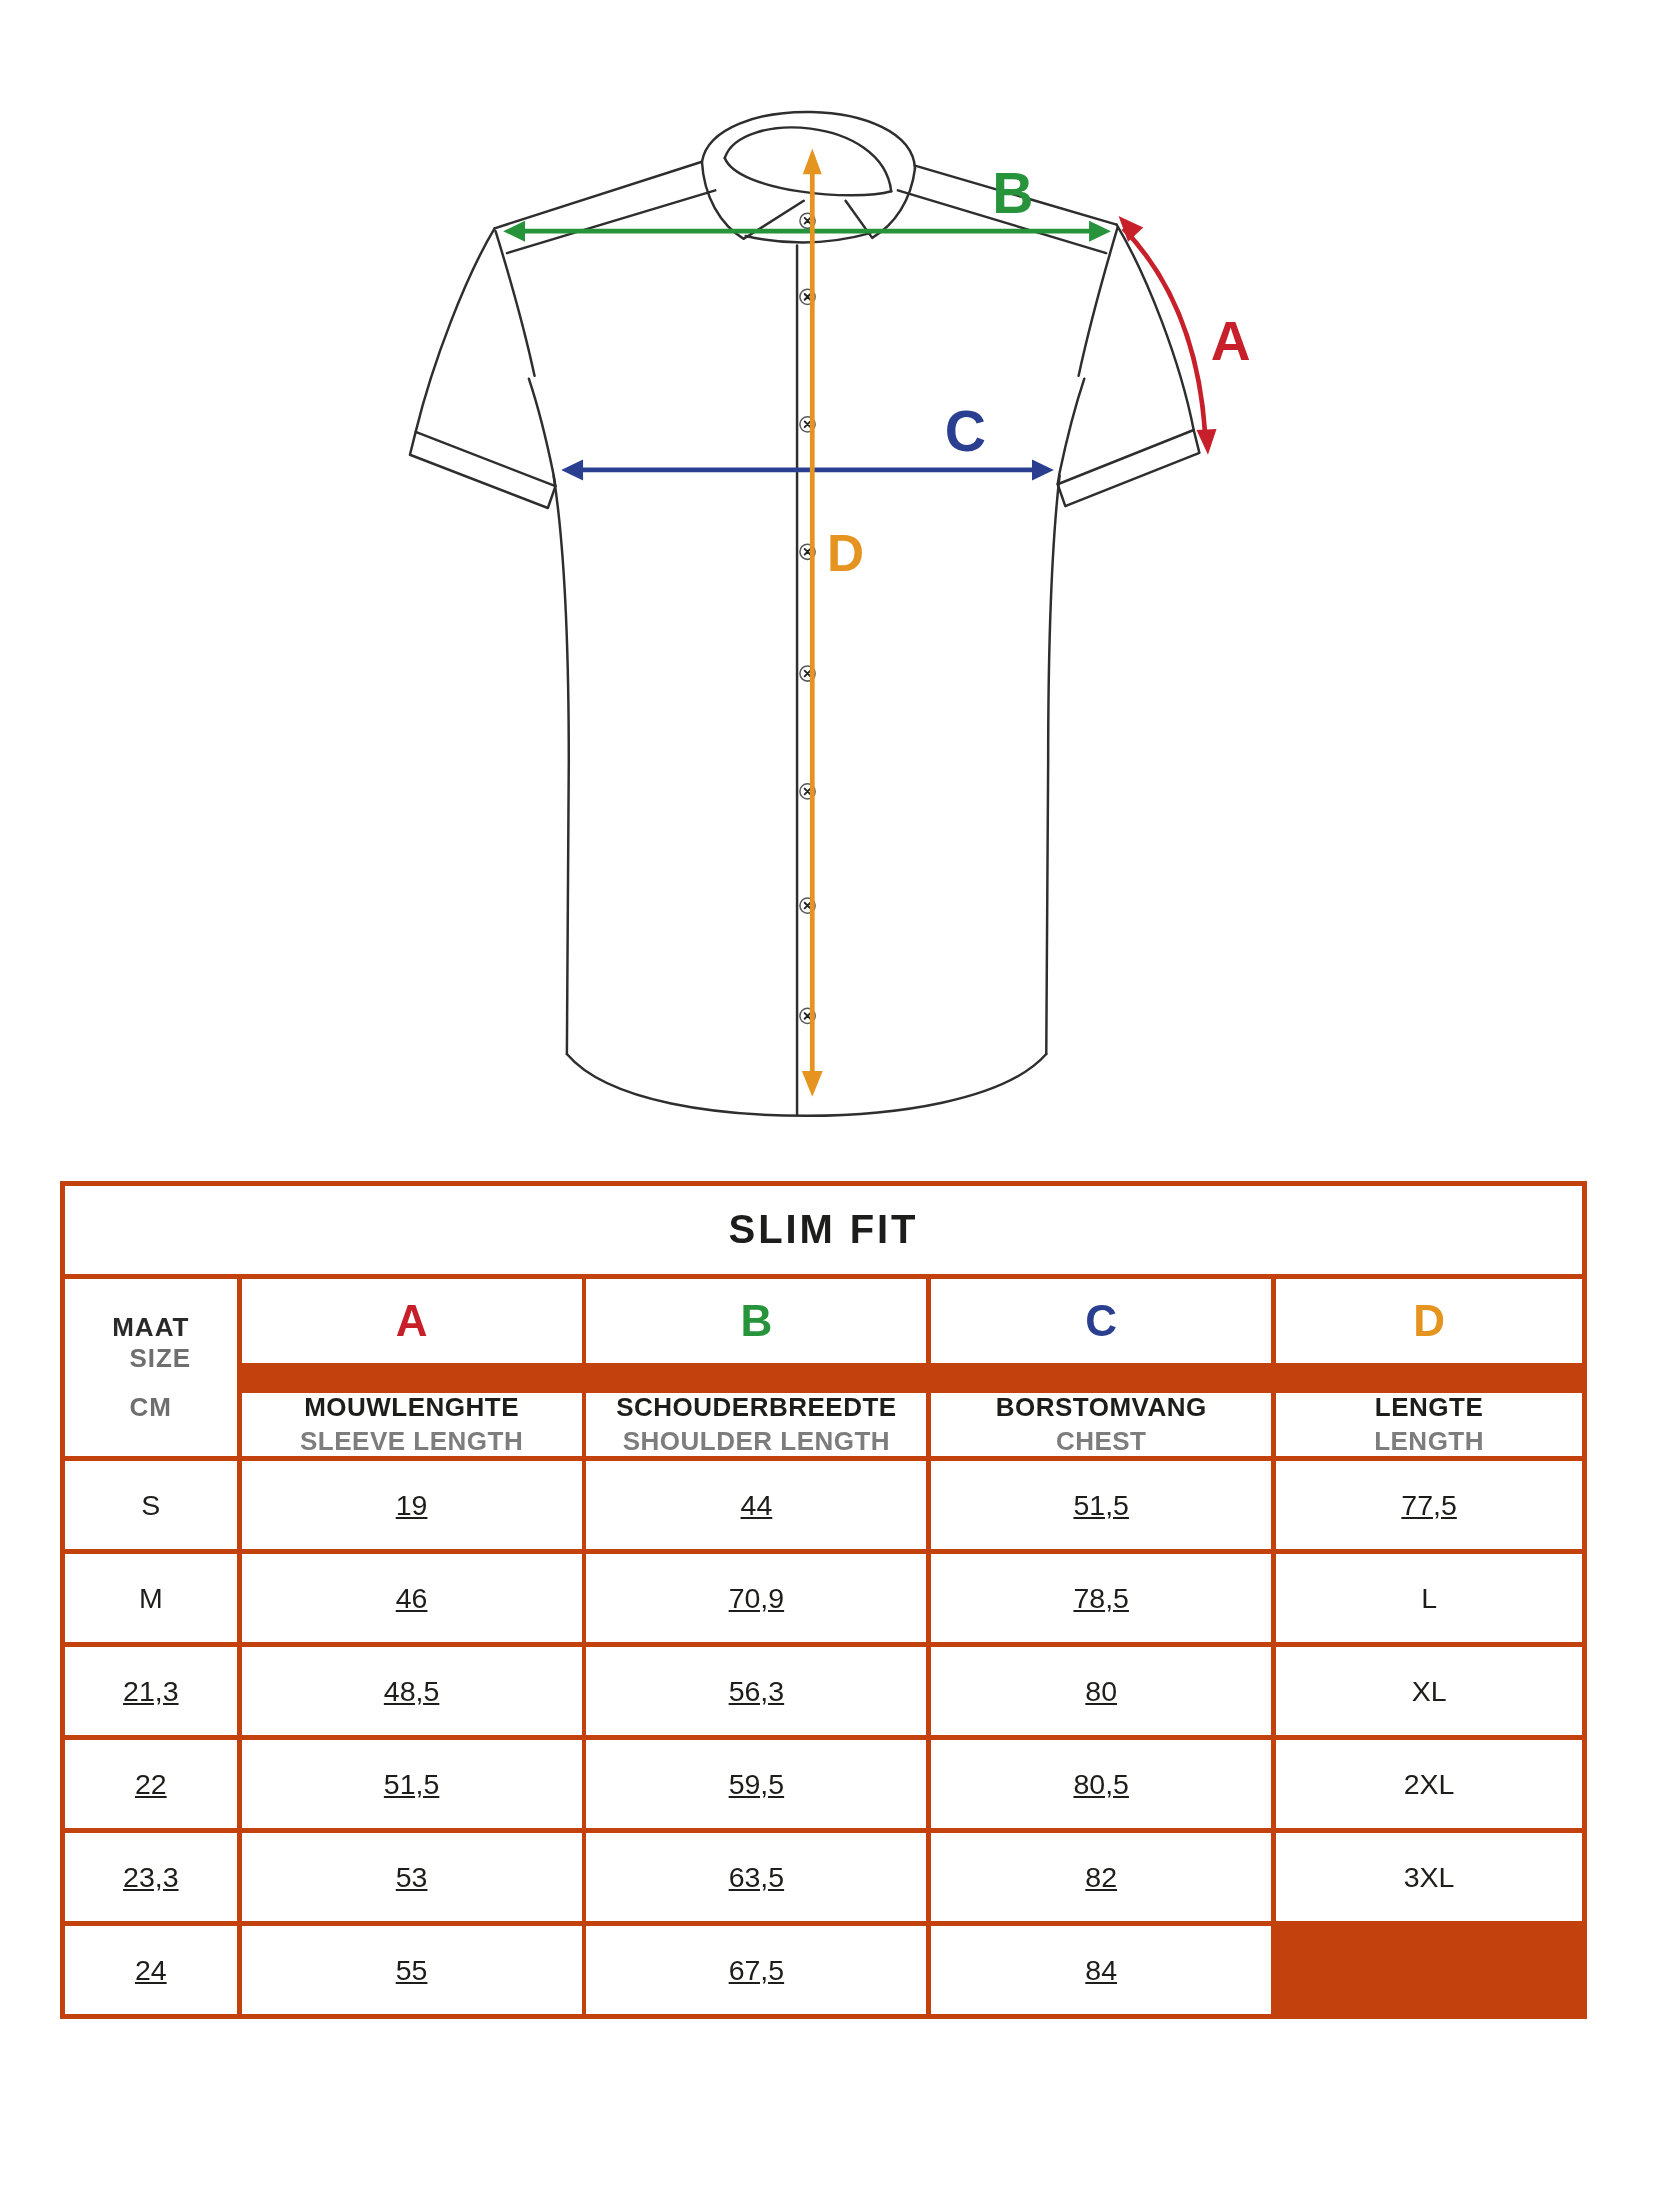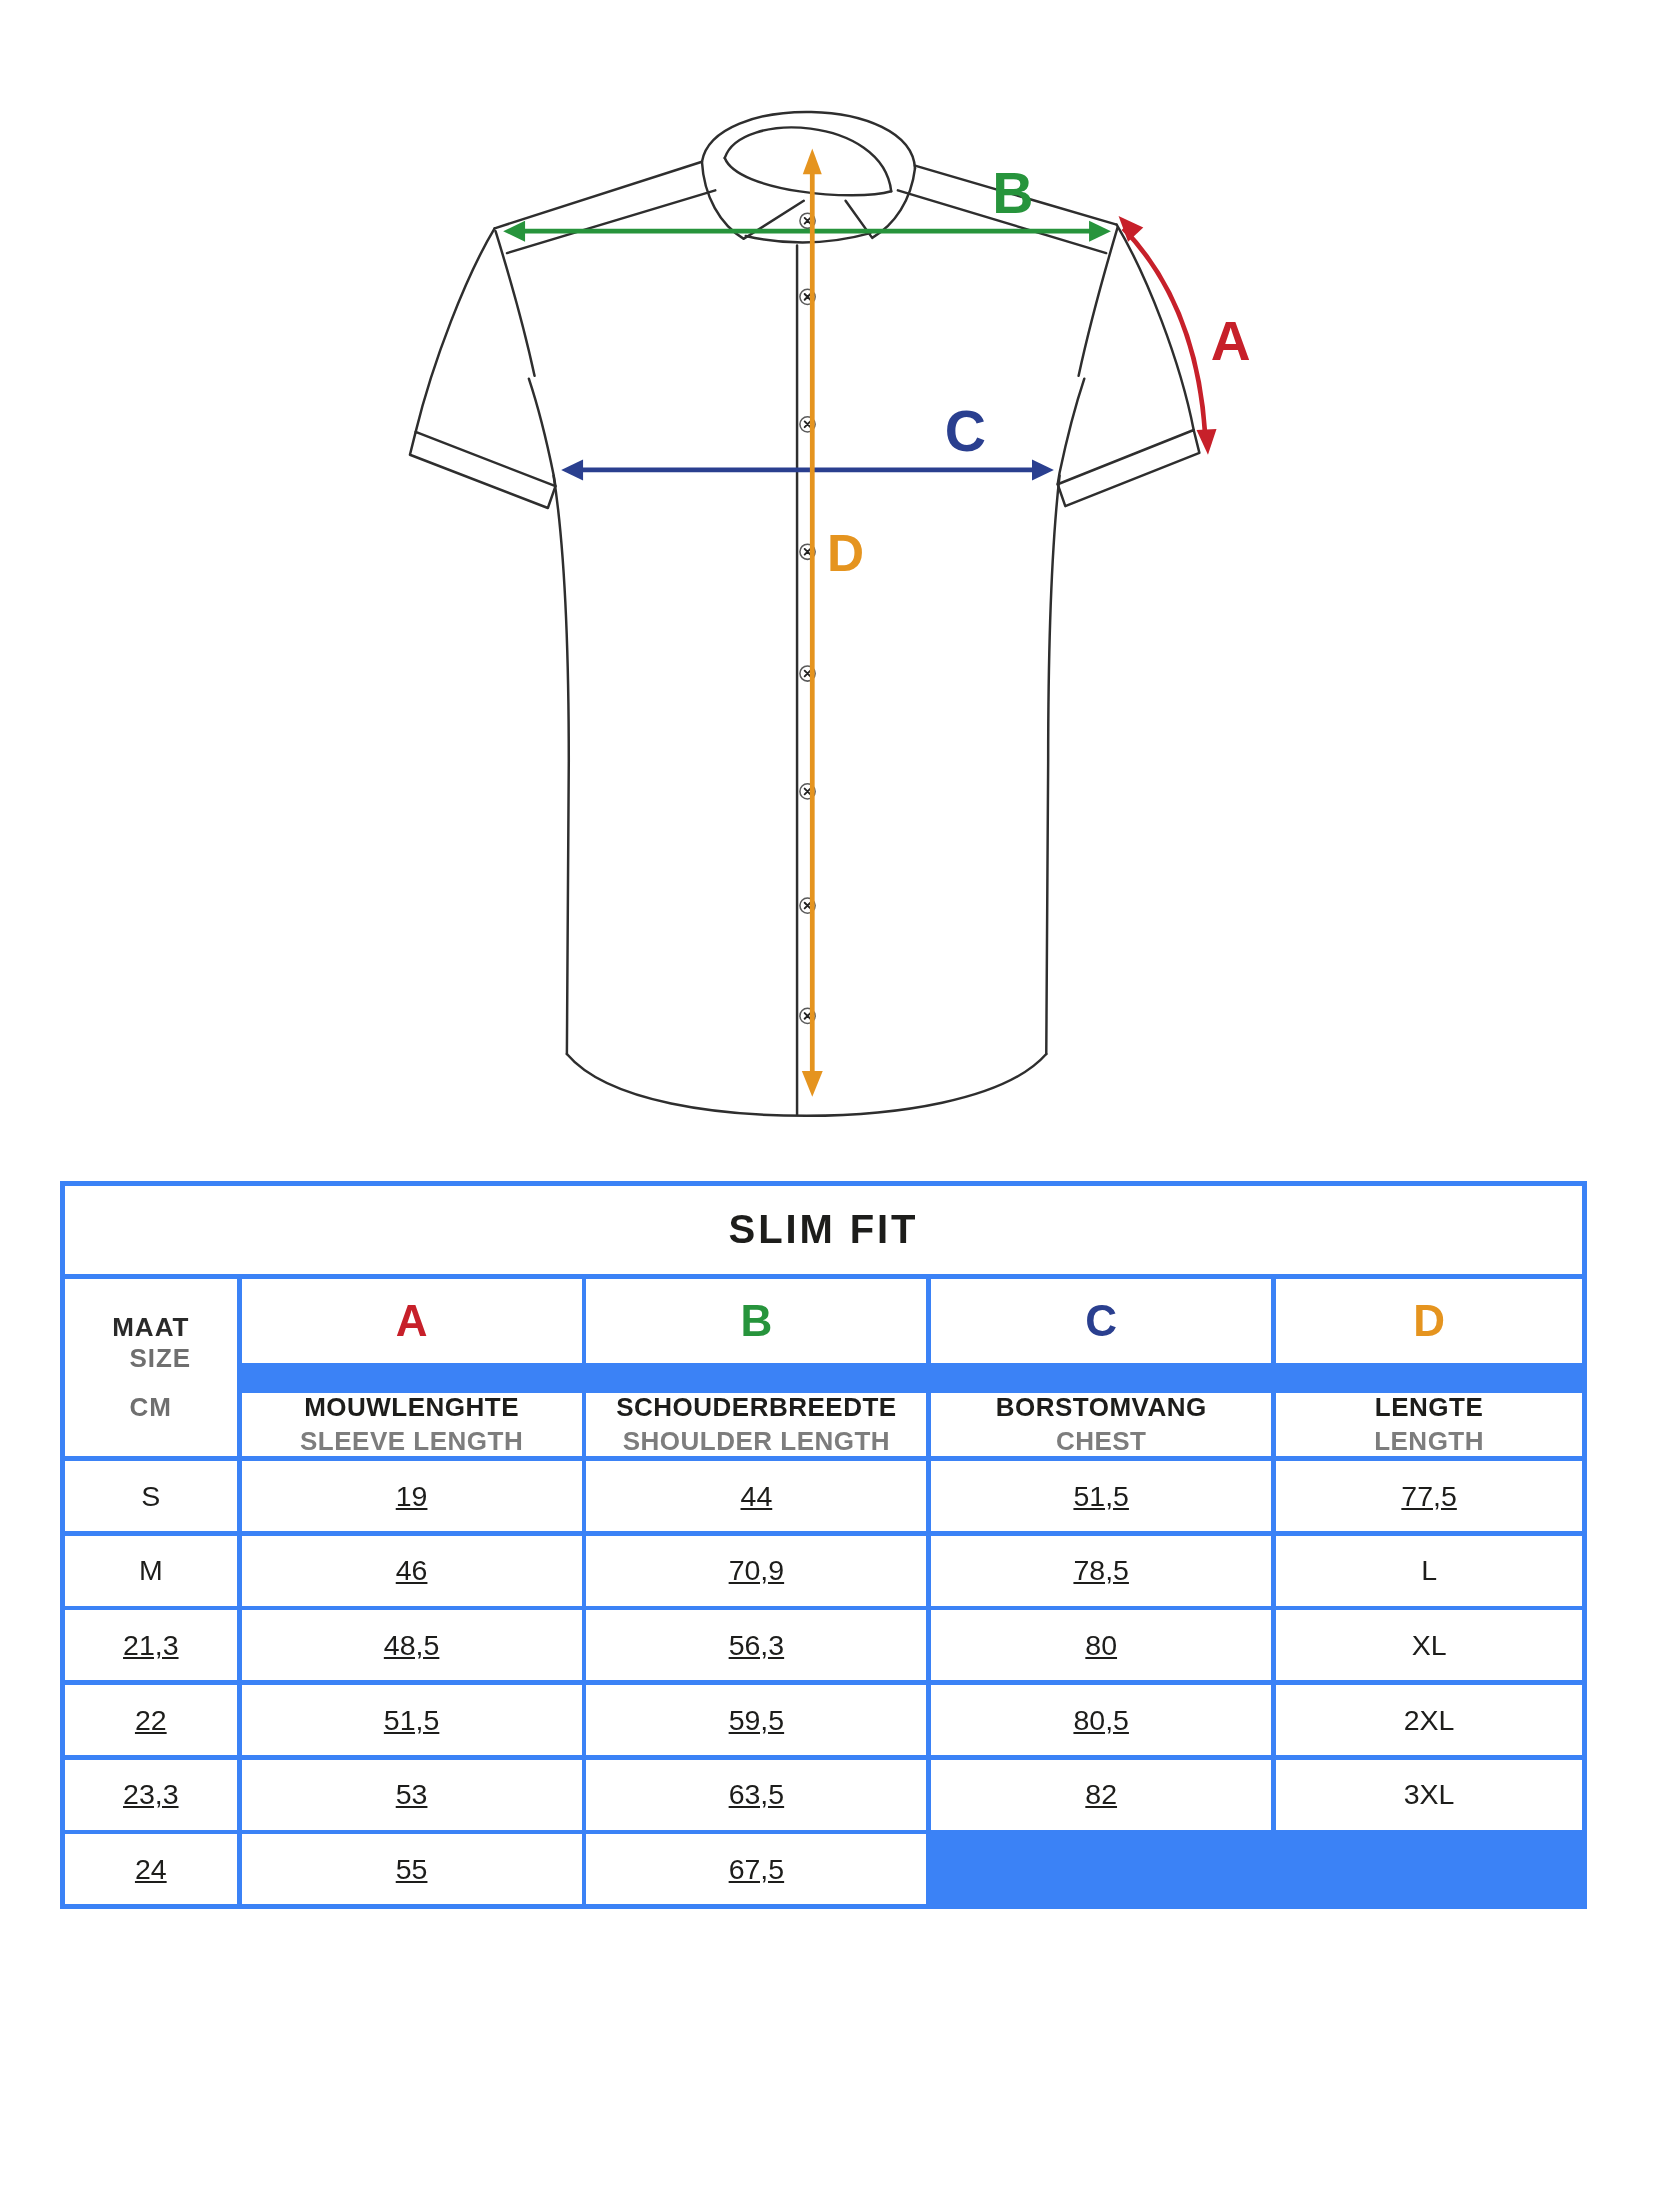--- a/index.html
+++ b/index.html
@@ -10,22 +10,22 @@
   #shirt-svg{position:absolute;left:0;top:0;}
   .outline{fill:none;stroke:#2e2e2e;stroke-width:2.6;stroke-linecap:round;stroke-linejoin:round;}
   .silhouette{fill:#ffffff;stroke:none;}
   .btn-ring{fill:#ffffff;stroke:#5a5a5a;stroke-width:1.6;}
   .btn-x{stroke:#222;stroke-width:2;stroke-linecap:round;}
   .measure-line{fill:none;stroke-width:5;}
   .measure-label{font-family:"Liberation Sans",sans-serif;font-weight:600;text-anchor:middle;}
 
   
   #size-table{
-    position:absolute;left:60px;top:1181px;width:1527px;height:728px;
-    background:#3b82f6;padding:4.8px;box-sizing:border-box;
+    position:absolute;left:60px;top:1181px;width:1527px;height:838px;
+    background:#c2410c;padding:4.8px;box-sizing:border-box;
     display:grid;gap:4.8px;
     grid-template-columns:172px 340px 340px 340px 1fr;
     grid-template-rows:88px 84px 89px repeat(6,1fr);
   }
   .cell{background:#ffffff;display:flex;align-items:center;justify-content:center;flex-direction:column;color:#1d1d1b;}
   .title-cell{grid-column:1/-1;font-size:40px;font-weight:700;letter-spacing:2.9px;}
   .corner-cell{grid-row:2/4;grid-column:1;}
   .corner-maat{font-size:26px;font-weight:700;color:#2a2a2a;letter-spacing:1px;}
   .corner-size{font-size:26px;font-weight:600;color:#6f6f6f;letter-spacing:1px;margin-left:19px;}
   .corner-cm{font-size:26px;font-weight:600;color:#6f6f6f;margin-top:18px;letter-spacing:1px;}
@@ -212,15 +212,16 @@
     <div class="cell size-cell">2XL</div>
     <div class="cell value-cell">23,3</div>
     <div class="cell value-cell">53</div>
     <div class="cell value-cell">63,5</div>
     <div class="cell value-cell">82</div>
 
     <div class="cell size-cell">3XL</div>
     <div class="cell value-cell">24</div>
     <div class="cell value-cell">55</div>
     <div class="cell value-cell">67,5</div>
+    <div class="cell value-cell">84</div>
   </div>
 </div>
 
 
 </body></html>

